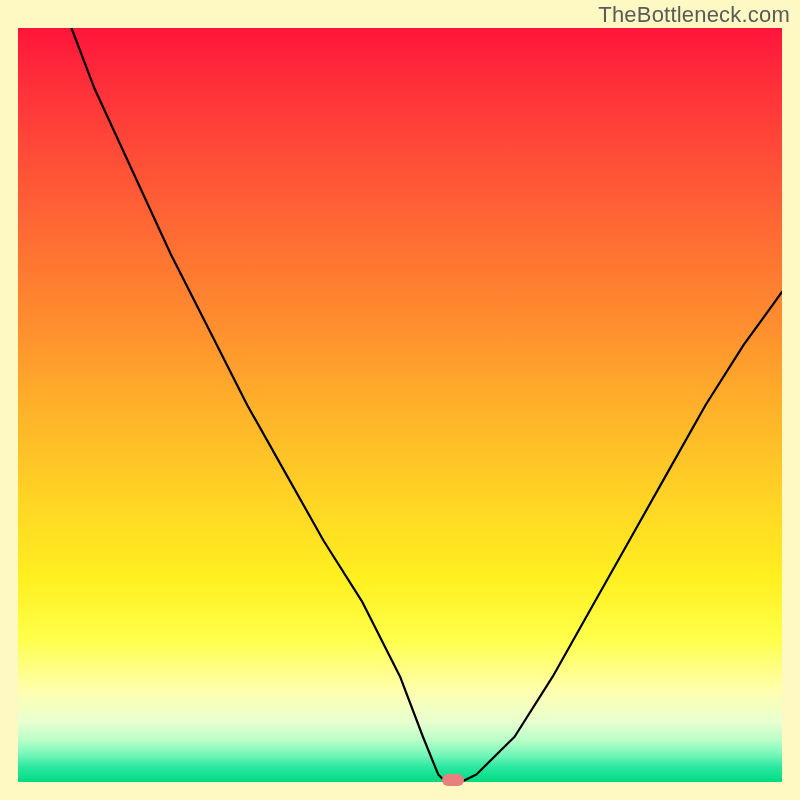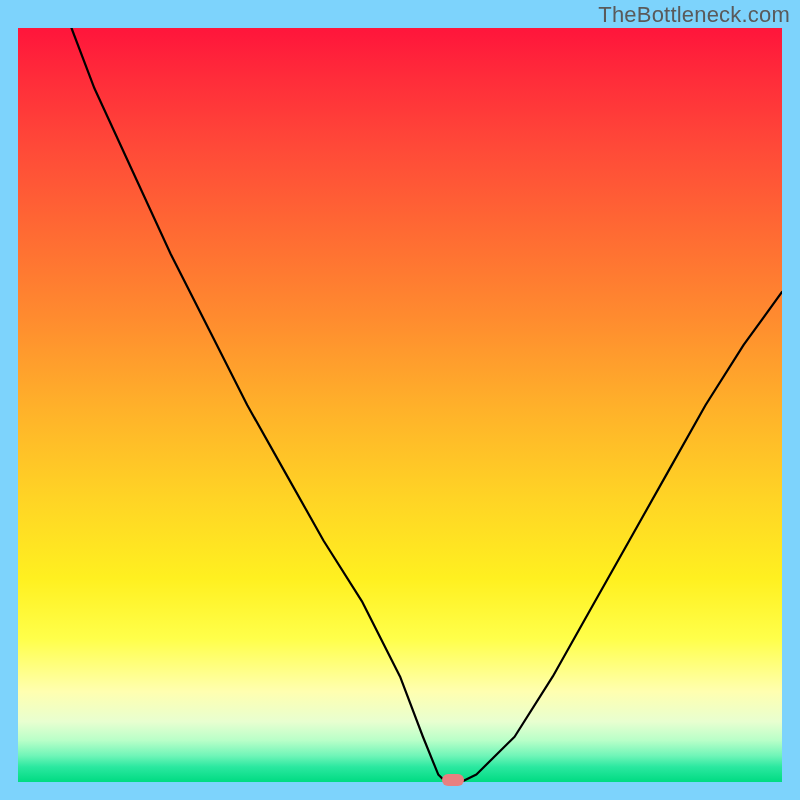--- a/index.html
+++ b/index.html
@@ -8,21 +8,21 @@
     width: 800px;
     height: 800px;
     background: #000;
     overflow: hidden;
     font-family: Arial, Helvetica, sans-serif;
   }
   .frame {
     position: relative;
     width: 800px;
     height: 800px;
-    background: #7dd3fc;
+    background: #fef9c3;
   }
   .watermark {
     position: absolute;
     top: 2px;
     right: 10px;
     color: #5a5a5a;
     font-size: 22px;
     font-weight: 500;
     letter-spacing: 0.2px;
     z-index: 10;

